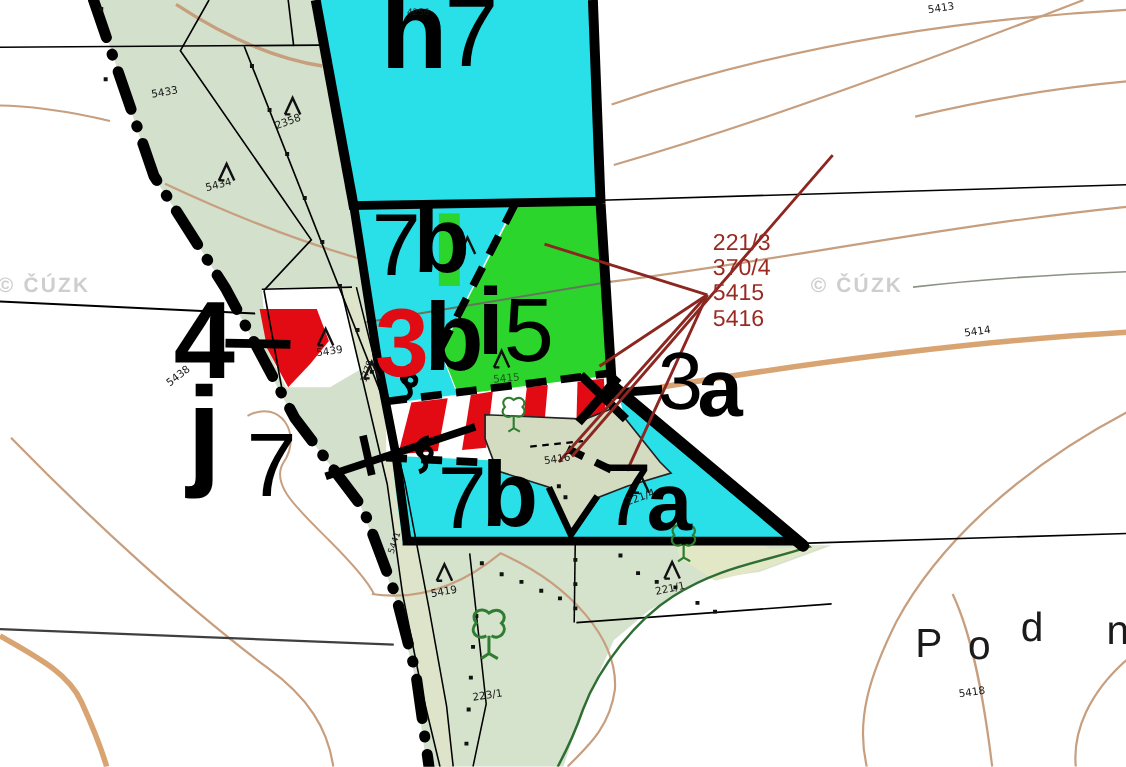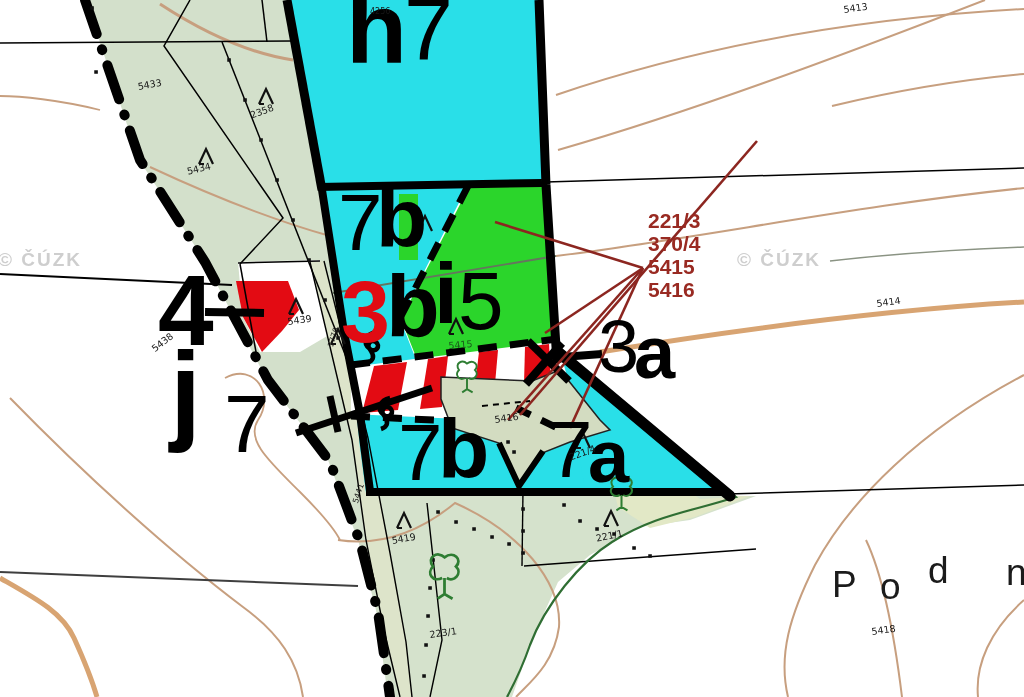--- a/index.html
+++ b/index.html
@@ -3,21 +3,21 @@
 <meta charset="utf-8">
 <style>
   html,body{margin:0;padding:0;}
   #stage{position:relative;width:1024px;height:697px;overflow:hidden;background:#ffffff;
          font-family:"Liberation Sans",sans-serif;}
   #mapsvg{position:absolute;left:0;top:0;}
   .lbl{position:absolute;line-height:1;white-space:nowrap;color:#000;
        font-family:"Liberation Sans",sans-serif;transform-origin:left top;}
   .pnum{position:absolute;line-height:1;font-size:9.5px;color:#161616;white-space:nowrap;
         font-family:"DejaVu Sans",sans-serif;transform-origin:left top;}
-  .anno{position:absolute;line-height:1;font-size:21px;font-weight:700;color:#992a22;
+  .anno{position:absolute;line-height:1;font-size:21px;font-weight:400;color:#992a22;
         white-space:nowrap;font-family:"Liberation Sans",sans-serif;}
   .wm{position:absolute;line-height:1;font-size:19px;font-weight:700;color:#c6c6c6;
       letter-spacing:2px;opacity:.85;}
   .place{position:absolute;line-height:1;font-size:37px;font-weight:400;color:#1b1b1b;}
 </style>
 </head>
 <body>
 
 <div id="stage">
 

